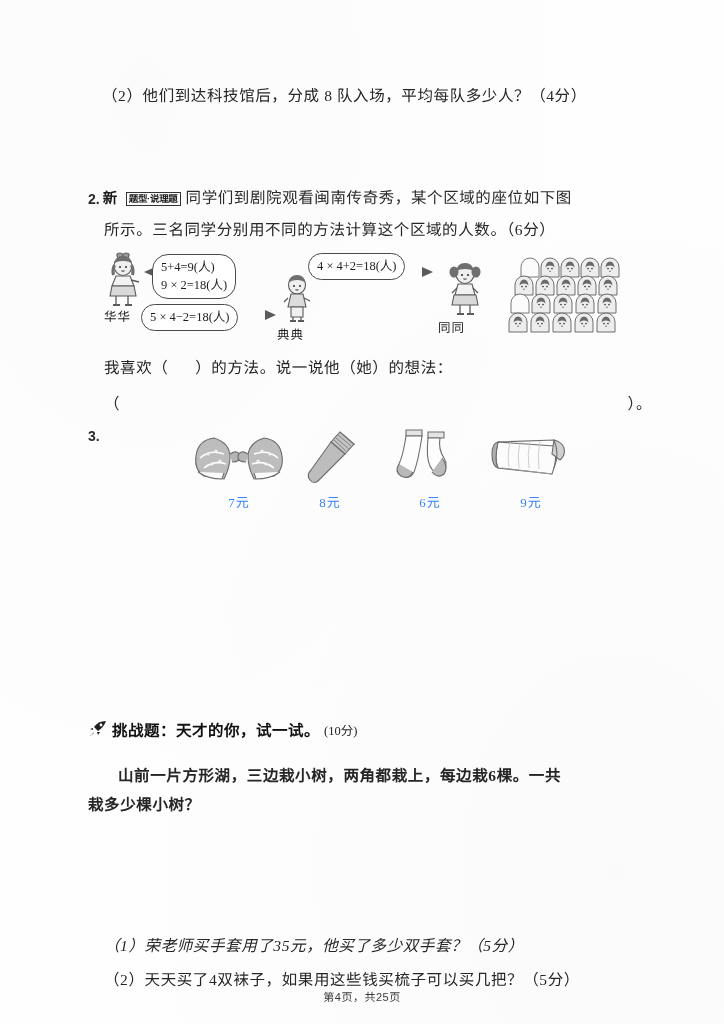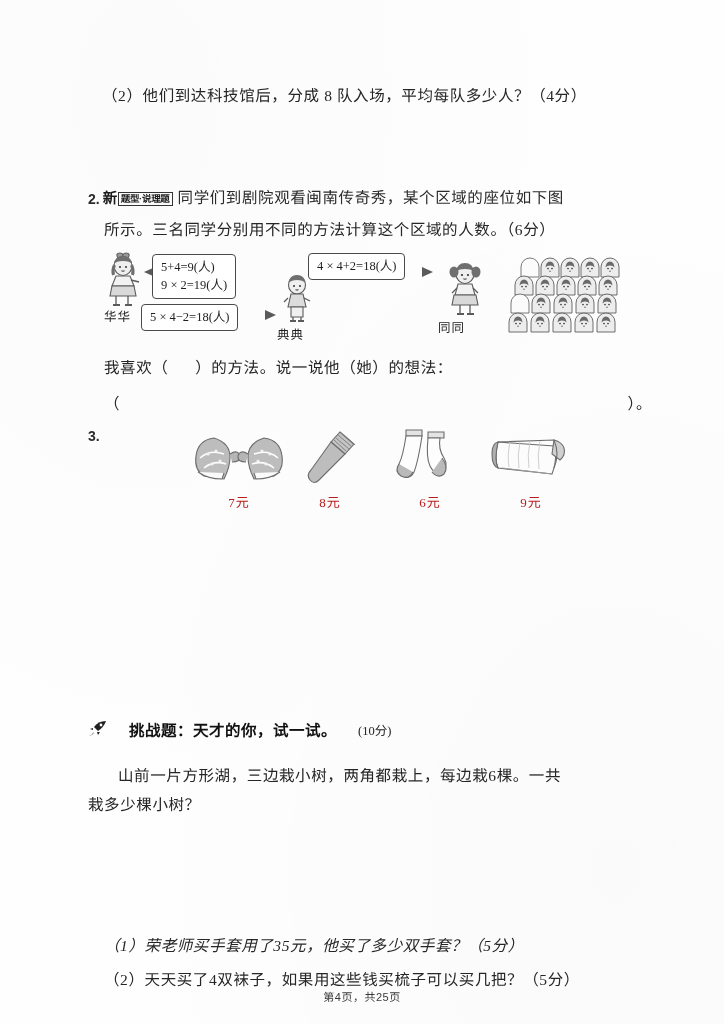--- a/index.html
+++ b/index.html
@@ -80,42 +80,42 @@
     letter-spacing: -0.5px;
   }
   .badge-box {
     border: 1.3px solid #333;
     font-family: "Liberation Sans", sans-serif;
     font-size: 9.5px;
     font-weight: bold;
     padding: 1px 2px 1.5px 2px;
     line-height: 1;
     letter-spacing: -0.3px;
-    margin-left: 1px;
+    margin-left: 9px;
     color: #1a1a1a;
   }
   .q2-text { flex: 1 1 auto; letter-spacing: 0.6px; }
   .q2-line2 {
     margin-top: 7px;
     letter-spacing: 0.6px;
     font-size: 15.5px;
     padding-left: 16px;
   }
 
   
   .illus {
     position: relative;
     height: 88px;
     margin-top: 12px;
     margin-left: 16px;
   }
   .bubble {
     position: absolute;
     border: 1.2px solid #4a4a4a;
-    border-radius: 4px;
+    border-radius: 16px;
     background: #fff;
     font-family: "Liberation Serif", serif;
     font-size: 12.5px;
     line-height: 1.45;
     padding: 3px 8px 4px 8px;
     white-space: nowrap;
     color: #1f1f1f;
   }
   .bubble .eqline { display: block; }
 
@@ -171,47 +171,47 @@
     position: relative;
     height: 78px;
     margin-top: -16px;
   }
   .good { position: absolute; text-align: center; }
   .good .price {
     font-size: 13px;
     font-family: "Liberation Serif", serif;
     letter-spacing: 1px;
     margin-top: 2px;
-    color: #b91c1c;
+    color: #3b82f6;
   }
   .g1 { left: 96px; }
   .g2 { left: 212px; }
   .g3 { left: 300px; }
   .g4 { left: 400px; }
   .sub1 { position: absolute; top: 506px; left: 16px; font-style: italic; }
   .sub2 { position: absolute; top: 540px; left: 16px; }
 
   
   .challenge { position: absolute; top: 718px; left: 0; right: 0; }
   .ch-head {
-    display: flex; align-items: center; gap: 21px;
+    display: flex; align-items: center; gap: 4px;
     font-family: "Liberation Sans", sans-serif;
   }
   .ch-title {
     font-weight: bold;
     font-size: 15.5px;
     letter-spacing: 0.5px;
     color: #111;
   }
   .ch-score {
     font-size: 12.5px;
     font-family: "Liberation Serif", serif;
     color: #222;
   }
-  .ch-body { margin-top: 22px; }
+  .ch-body { margin-top: 22px; font-weight: bold; }
   .ch-body .ln { line-height: 1.85; }
 
   
   .footer {
     position: absolute;
     left: 0; right: 0;
     top: 988px;
     text-align: center;
     font-family: "Liberation Sans", sans-serif;
     font-size: 11px;
@@ -262,21 +262,21 @@
               <path d="M12 44 v9 M24 44 v9" stroke-width="1.3"></path>
               <path d="M9 53 h7 M21 53 h7" stroke-width="2"></path>
             </g>
           </svg>
         </div>
         <div class="kid-name k1n">华华</div>
 
         <div class="tail tail-a"></div>
         <div class="bubble b1">
           <span class="eqline">5+4=9(人)</span>
-          <span class="eqline">9 × 2=19(人)</span>
+          <span class="eqline">9 × 2=18(人)</span>
         </div>
 
         <div class="bubble b2">
           <span class="eqline">5 × 4−2=18(人)</span>
         </div>
         <div class="tail tail-b"></div>
 
         <div class="kid k2">
           <svg width="36" height="52" viewBox="0 0 36 52" aria-hidden="true">
             <g fill="none" stroke="#5b5b5b" stroke-width="1.1">

